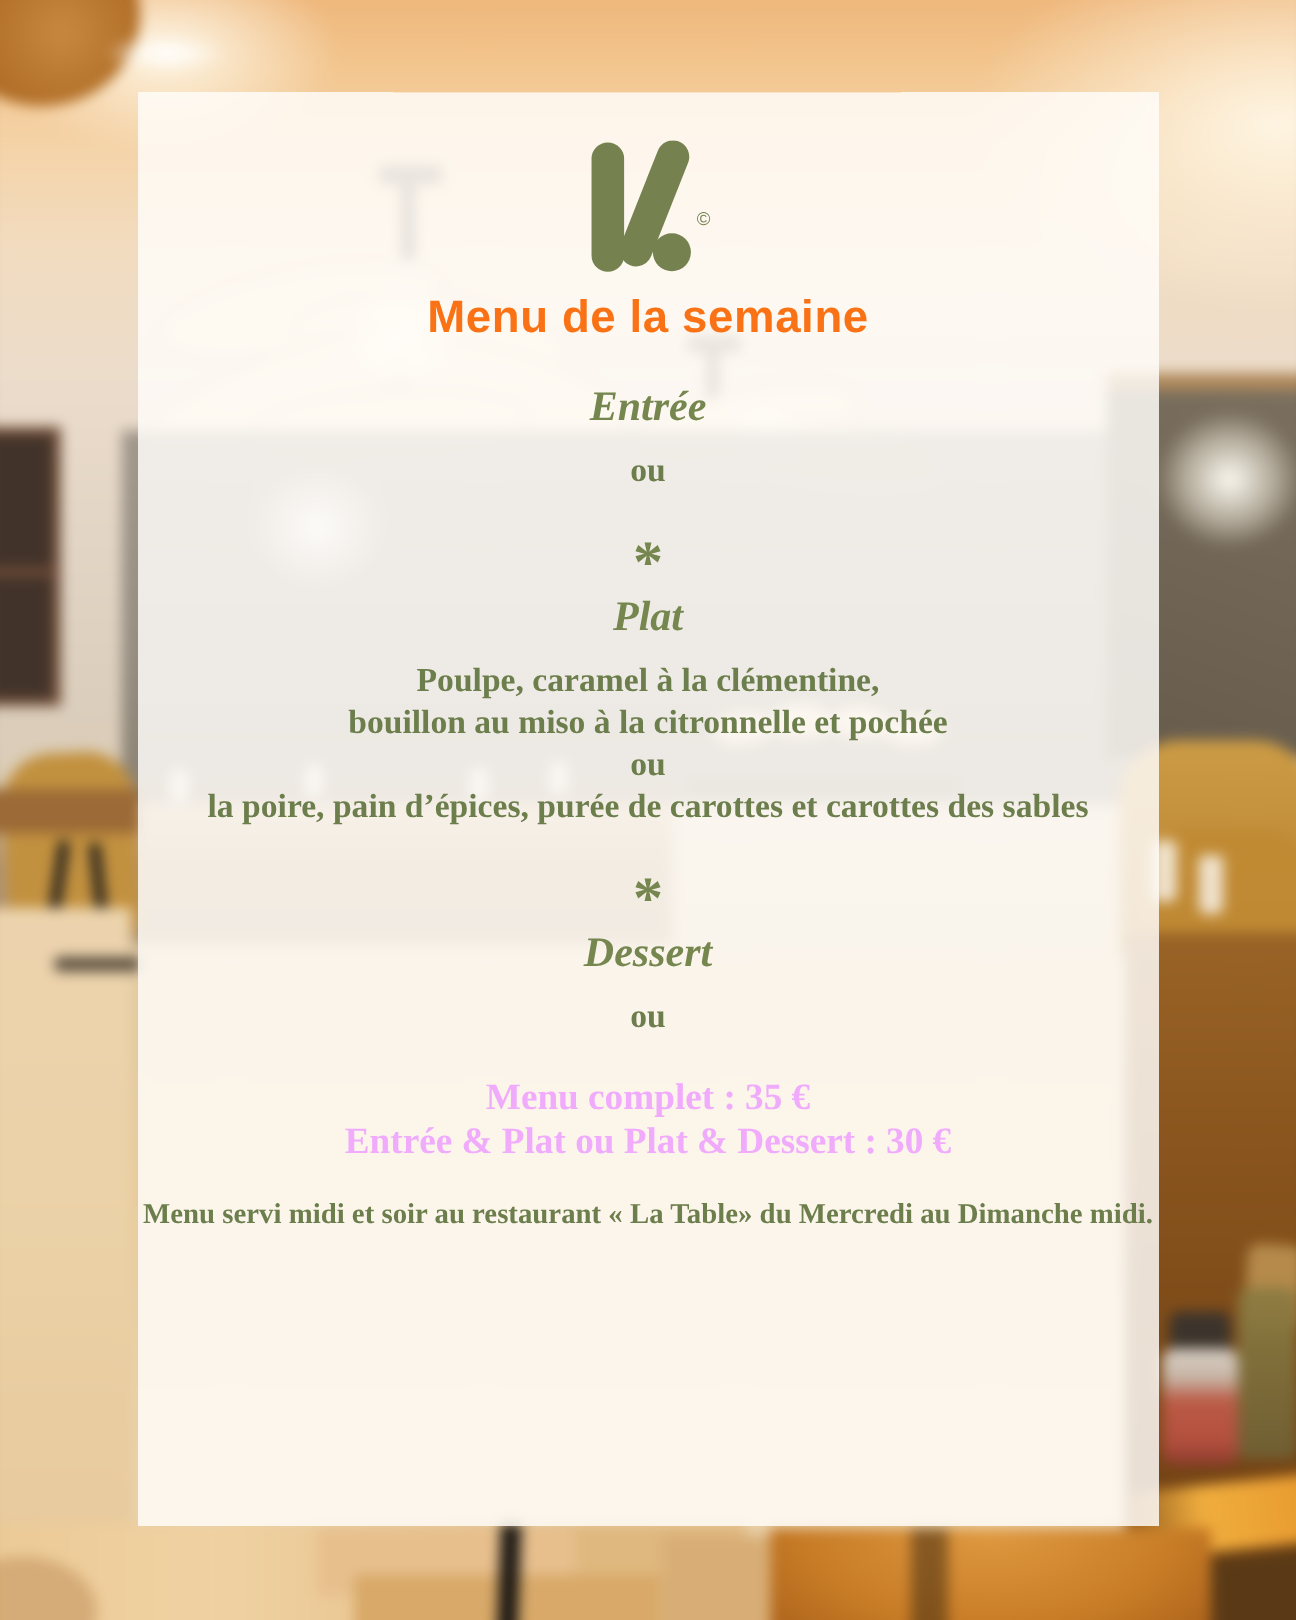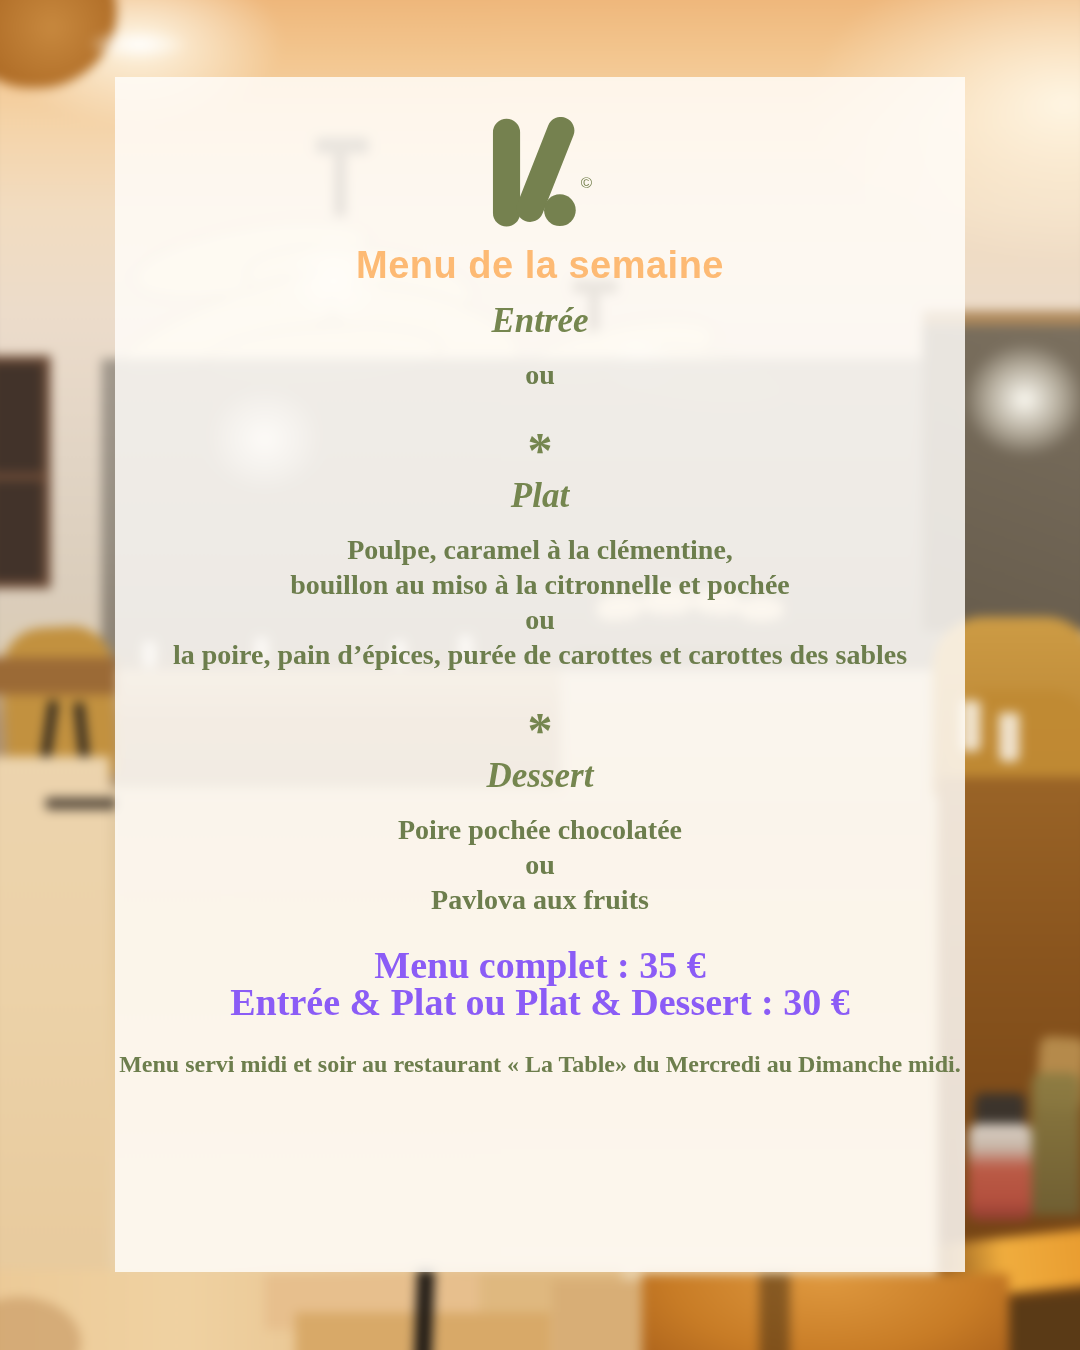--- a/index.html
+++ b/index.html
@@ -100,29 +100,29 @@
 
   
   .card{
     position:absolute;left:115px;top:77px;width:850px;height:1195px;
     background:rgba(255,253,249,0.84);
     display:flex;flex-direction:column;align-items:center;
     box-sizing:border-box;padding:0 18px;
     color:#6d7e4d;text-align:center;
   }
   .logo-wrap{margin-top:40px;height:114px;display:flex;align-items:flex-start;}
-  .title-block{margin-top:8px;color:#fdba74;
+  .title-block{margin-top:8px;color:#f97316;
     font-family:"Liberation Sans",sans-serif;font-weight:700;
     font-size:38px;line-height:52px;letter-spacing:.5px;}
   .section-heading{margin:0;font-size:35px;line-height:44px;font-weight:700;font-style:italic;color:#75864f;}
-  .sec-entree{margin-top:8px;}
+  .sec-entree{margin-top:26px;}
   .lines{margin-top:14px;font-size:28px;line-height:35px;font-weight:700;color:#6d7e4d;}
   .menu-line{margin:0;white-space:nowrap;}
   .separator{margin:40px 0 2px 0;height:40px;font-size:50px;line-height:36px;font-weight:700;color:#75864f;}
-  .pricing{margin-top:30px;font-size:38px;line-height:37px;font-weight:700;color:#8b5cf6;}
+  .pricing{margin-top:30px;font-size:31px;line-height:37px;font-weight:700;color:#f0abfc;}
   .pricing p{margin:0;white-space:nowrap;}
   .footer-note{margin:28px 0 0 0;font-size:24px;line-height:30px;font-weight:700;color:#6d7e4d;white-space:nowrap;}
 </style>
 </head>
 <body>
 
 <div class="canvas">
 
   <div class="photo">
     <div class="bg-base"></div>
@@ -220,23 +220,21 @@
         <p class="menu-line">ou</p>
         <p class="menu-line">la poire, pain d’épices, purée de carottes et carottes des sables</p>
       </div>
     </section>
 
     <div class="separator">*</div>
 
     <section class="menu-section">
       <h2 class="section-heading">Dessert</h2>
       <div class="lines">
-        <p class="menu-line">Poire pochée chocolatée</p>
         <p class="menu-line">ou</p>
-        <p class="menu-line">Pavlova aux fruits</p>
       </div>
     </section>
 
     <div class="pricing">
       <p>Menu complet : 35 €</p>
       <p>Entrée &amp; Plat ou Plat &amp; Dessert : 30 €</p>
     </div>
 
     <p class="footer-note">Menu servi midi et soir au restaurant « La Table» du Mercredi au Dimanche midi.</p>
 

